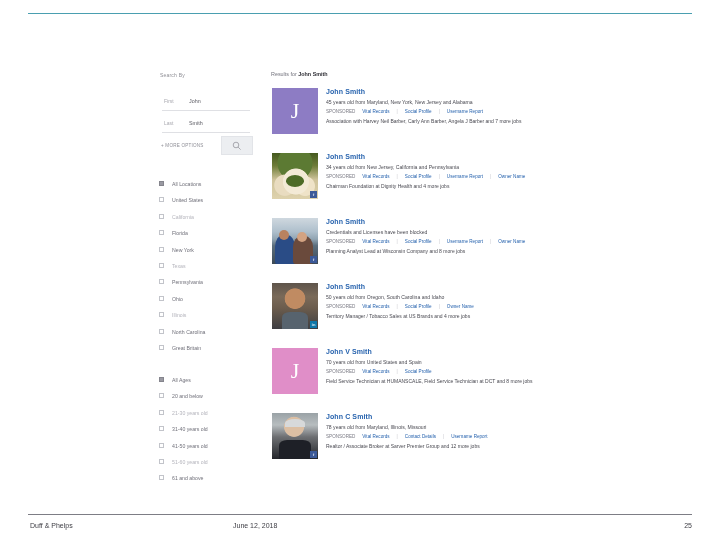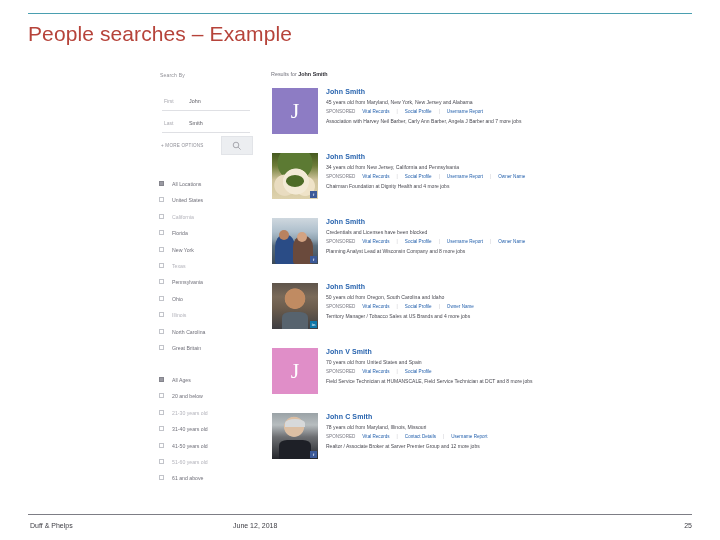--- a/index.html
+++ b/index.html
@@ -343,21 +343,20 @@
     font-size: 7px;
     color: #3d3d44;
   }
 </style>
 </head>
 <body>
 
 <div class="slide">
 
   <div class="title-rule"></div>
-  <div class="slide-title">People searches – Example</div>
 
   <div class="shot">
 
     <div class="rail">
       <div class="rail-head">Search By</div>
 
       <div class="field f1">
         <span class="field-label">First</span>
         <span class="field-value">John</span>
       </div>

